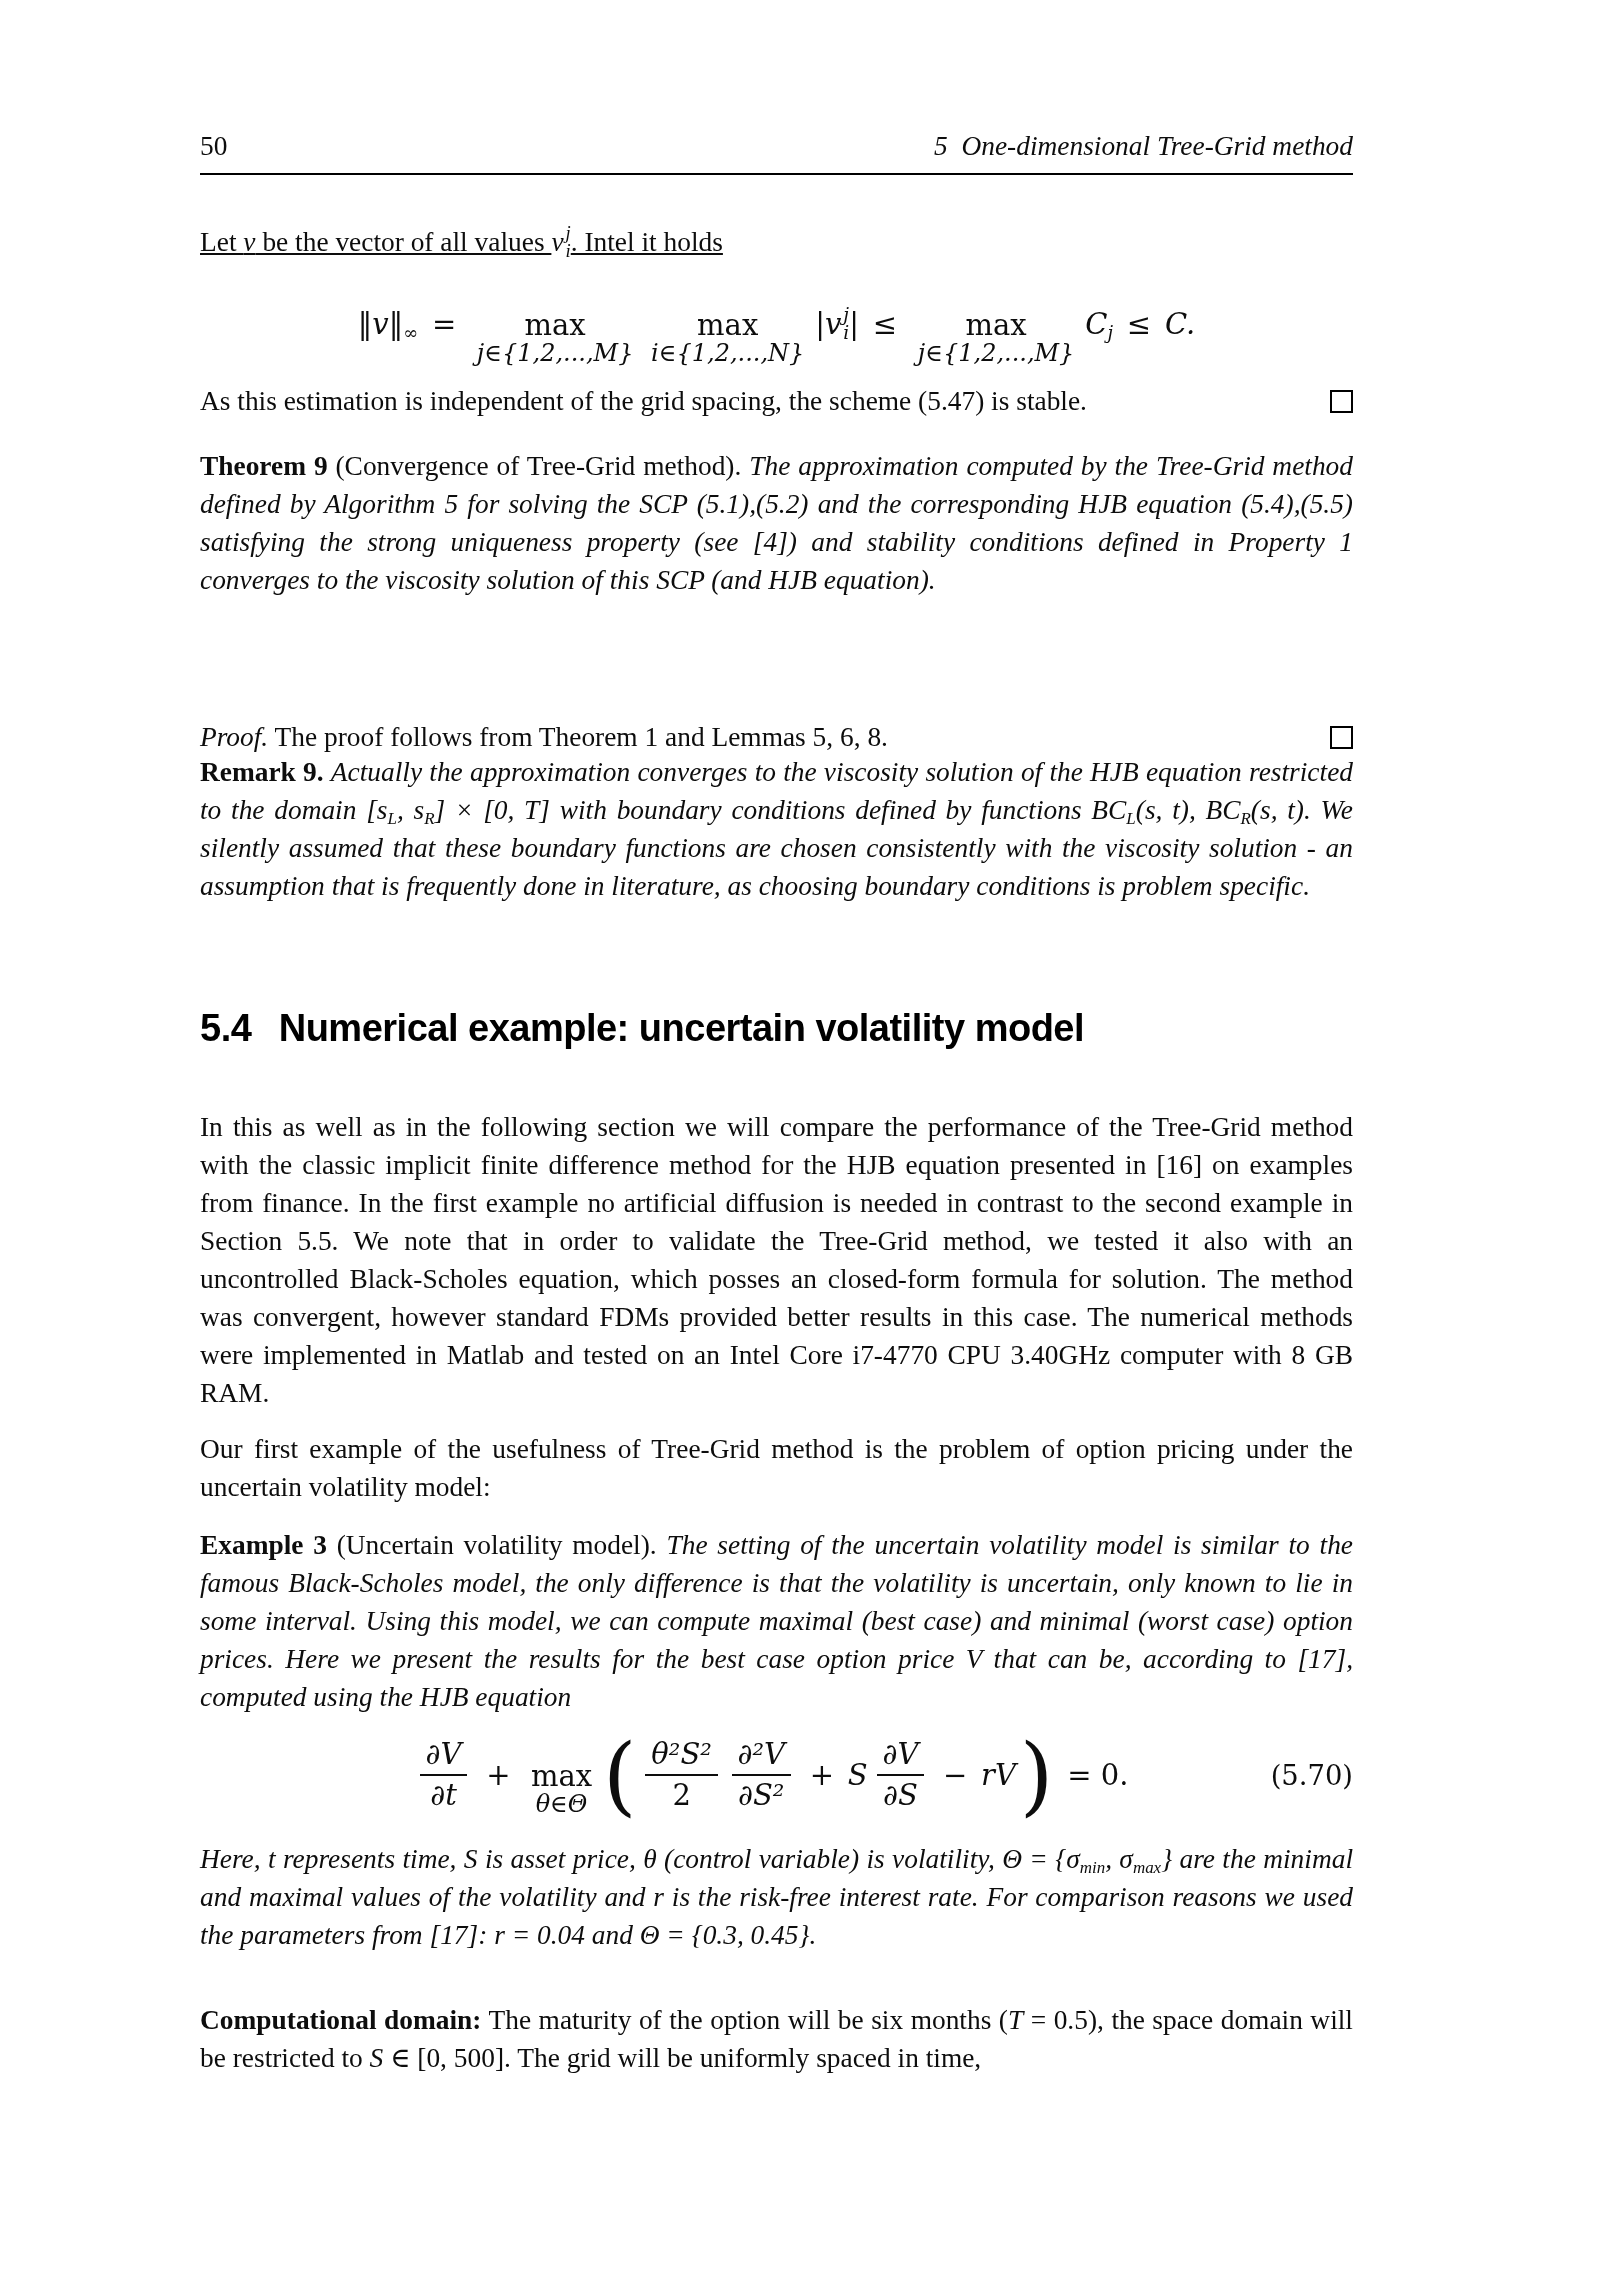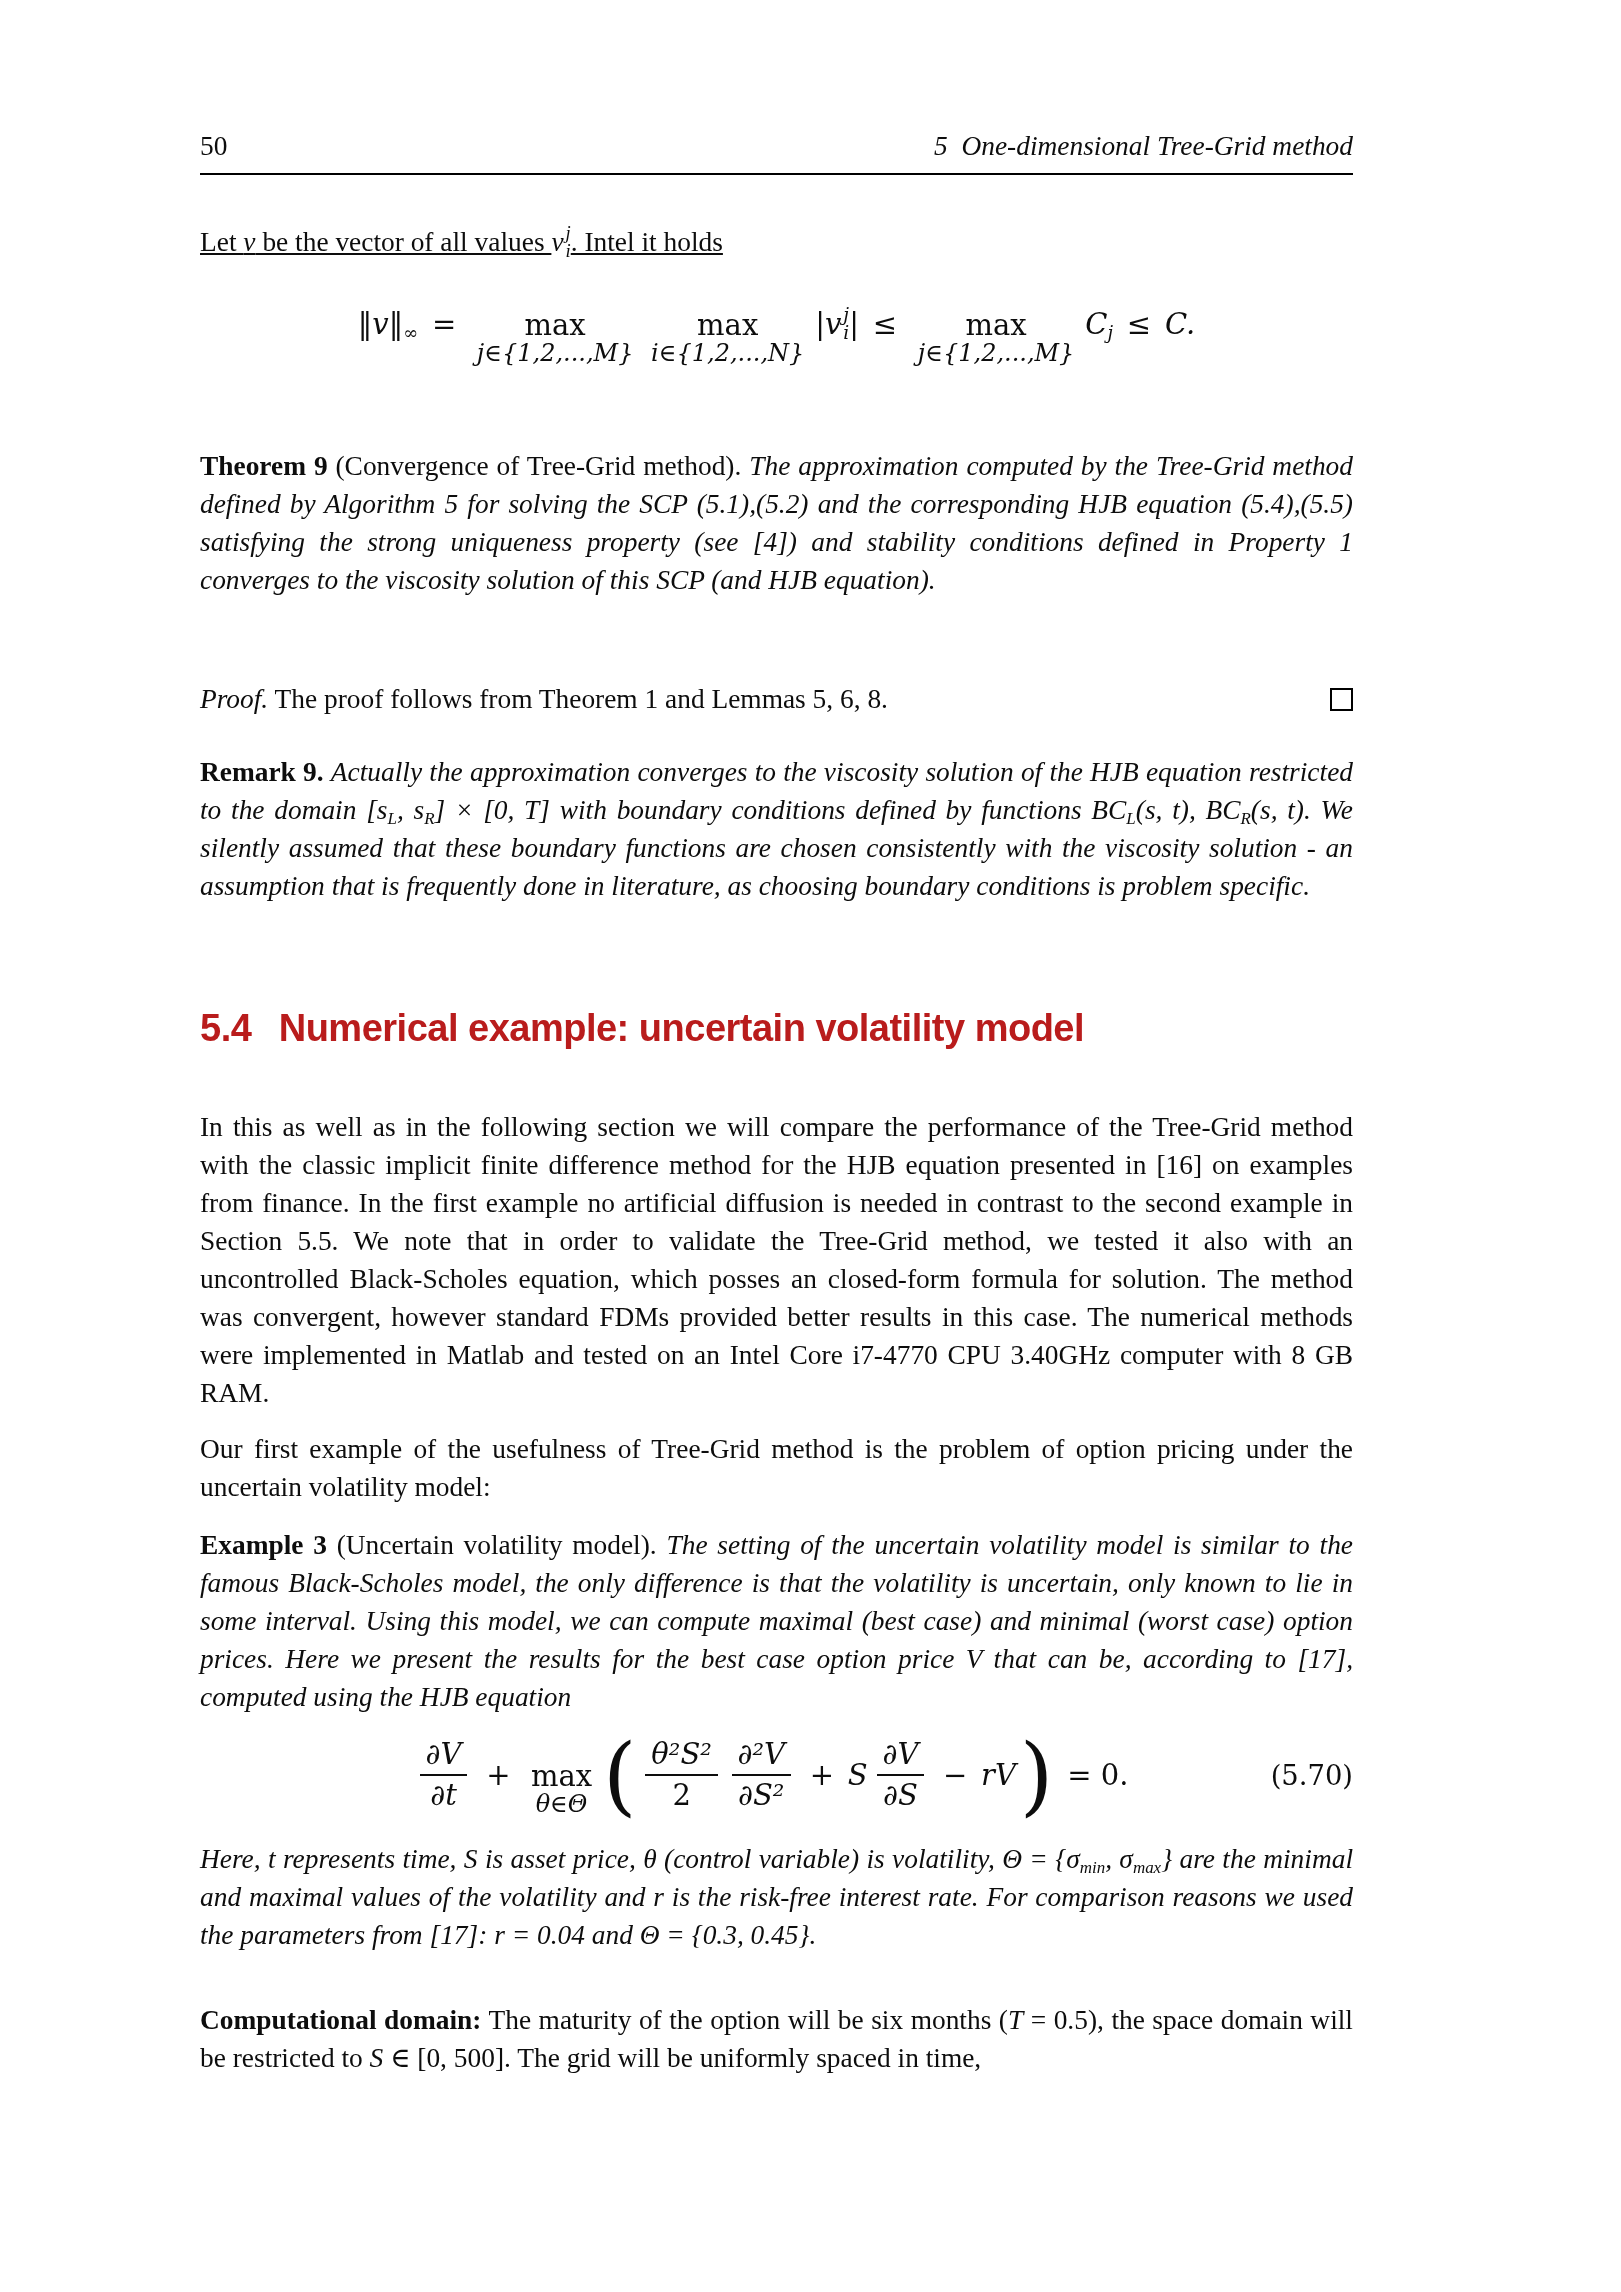--- a/index.html
+++ b/index.html
@@ -43,21 +43,21 @@
   .frac .den{padding:4.9px 5.9px 0;line-height:29px;white-space:nowrap;}
   .bigp{font-size:86px;line-height:0;font-weight:400;margin:0 2px;font-family:"DejaVu Serif",serif;}
   .eqlabel{position:absolute;right:0;top:50%;transform:translateY(-50%);font-size:27.4px;font-style:normal;}
   .eq1{top:278px;height:92px;}
   .eq2{top:1717px;height:116px;}
 
   
   .sec{
     position:absolute;left:0;top:1004px;margin:0;
     font-family:"Liberation Sans","DejaVu Sans",sans-serif;
-    font-weight:700;font-size:38px;line-height:49px;letter-spacing:-0.5px;color:#b91c1c;
+    font-weight:700;font-size:38px;line-height:49px;letter-spacing:-0.5px;color:#000000;
   }
   .sec .num{margin-right:27.4px;}
 
   
   .p-intro{top:223px;text-decoration:underline;}
   .p-stable{top:382px;}
   .thm{top:447px;}
   .proof{top:680px;}
   .remark{top:753px;}
   .p-compare{top:1108px;}
@@ -107,20 +107,24 @@
       <span class="tok rel">≤</span>
       <span class="mop">
           <span class="op">max</span>
           <span class="under">j∈{1,2,...,M}</span>
         </span>
       <span class="tok"><span class="it">C</span><sub class="it">j</sub></span>
       <span class="tok rel">≤</span>
       <span class="tok it">C.</span>
     </div>
 
+    <p class="blk p-stable qedwrap">
+      <span>As this estimation is independent of the grid spacing, the scheme (5.47) is stable.</span>
+      <span class="qed"></span>
+    </p>
 
     <p class="blk thm">
       <b>Theorem 9</b><span class="rm"> (Convergence of Tree-Grid method). </span><span class="it">The approximation computed by the Tree-Grid method defined by Algorithm 5 for solving the SCP (5.1),(5.2) and the corresponding HJB equation (5.4),(5.5) satisfying the strong uniqueness property (see [4]) and stability conditions defined in Property 1 converges to the viscosity solution of this SCP (and HJB equation).</span>
     </p>
 
     <p class="blk proof qedwrap">
       <span class="it">Proof.</span><span> The proof follows from Theorem 1 and Lemmas 5, 6, 8.</span>
       <span class="qed"></span>
     </p>
 

